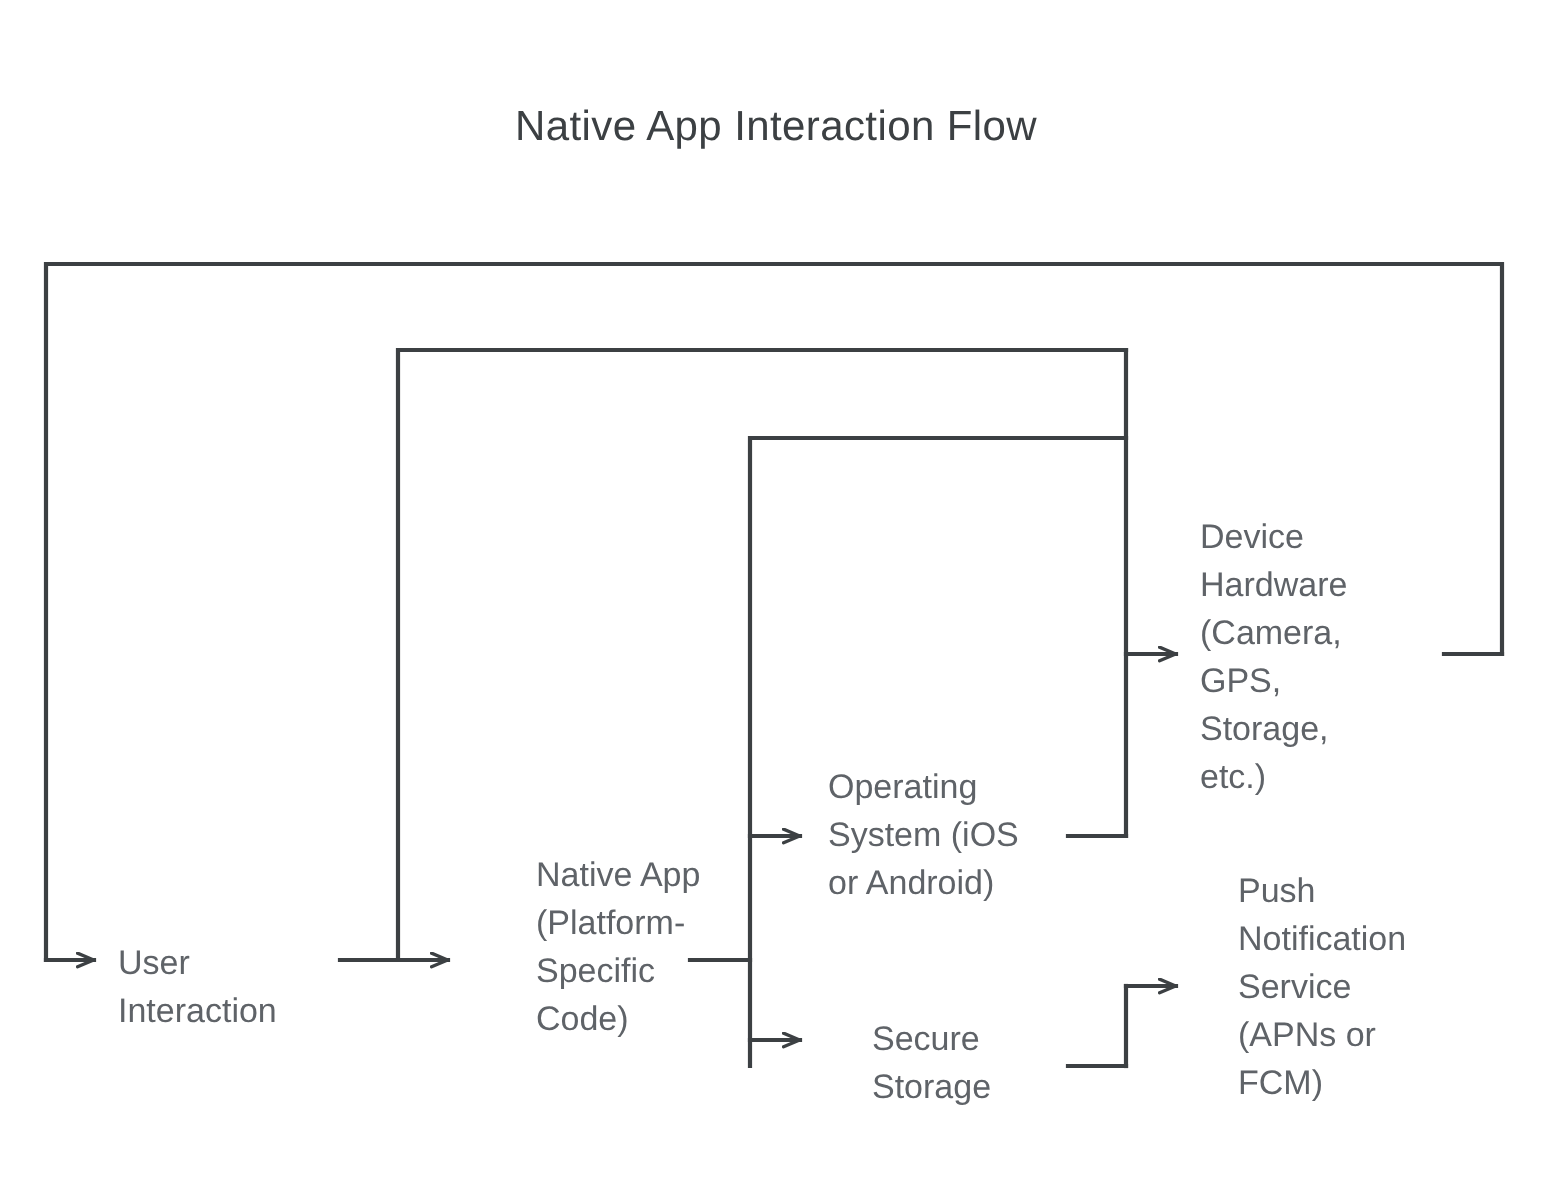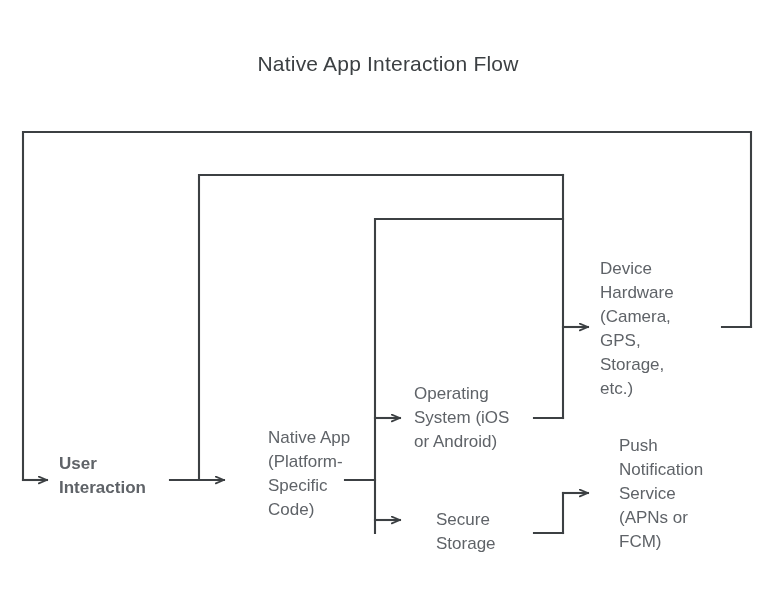--- a/index.html
+++ b/index.html
@@ -21,21 +21,21 @@
     color:#3c4043;
     letter-spacing:.2px;
   }
   .node{
     position:absolute;
     font-size:17px;
     line-height:24px;
     color:#5f6368;
     white-space:pre-line;
   }
-  .node-user{left:59px;top:452px;width:130px;font-weight:bold;}
+  .node-user{left:59px;top:470px;width:130px;}
   .node-native{left:236px;top:426px;width:150px;margin-left:32px;}
   .node-os{left:414px;top:382px;width:150px;}
   .node-secure{left:436px;top:508px;width:150px;}
   .node-hw{left:600px;top:257px;width:145px;}
   .node-push{left:600px;top:434px;width:150px;margin-left:19px;}
 </style>
 </head>
 <body>
 
 <div id="stage">

